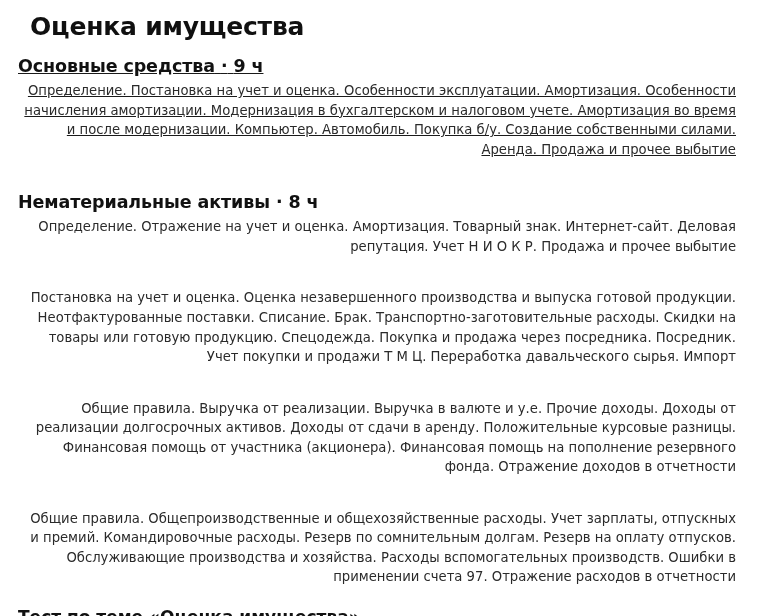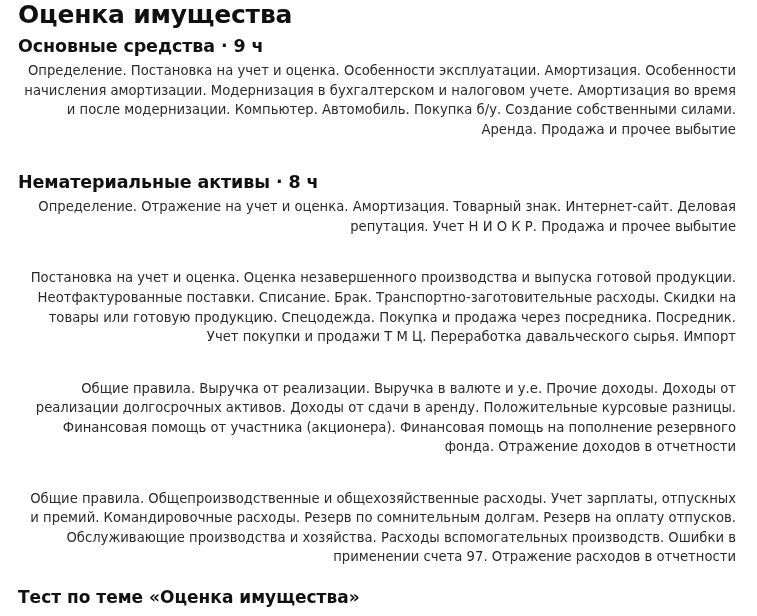--- a/index.html
+++ b/index.html
@@ -17,29 +17,30 @@
   .page {
     width: 757px;
     box-sizing: border-box;
     padding: 0 14px 0 18px;
   }
   .doc-title {
     font-size: 25px;
     font-weight: bold;
     letter-spacing: -0.2px;
     color: #101010;
-    margin: 0;
+    margin: 12px;
     padding: 0 0 2px 0;
     line-height: 1.18;
   }
   .section {
     margin-top: 32px;
   }
   .section:first-of-type {
     margin-top: 4px;
+    text-decoration: underline;
   }
   .section-head {
     font-size: 17.5px;
     font-weight: bold;
     color: #111111;
     line-height: 1.25;
     margin: 0 0 4px 0;
     letter-spacing: -0.1px;
   }
   .section-head .dur {

